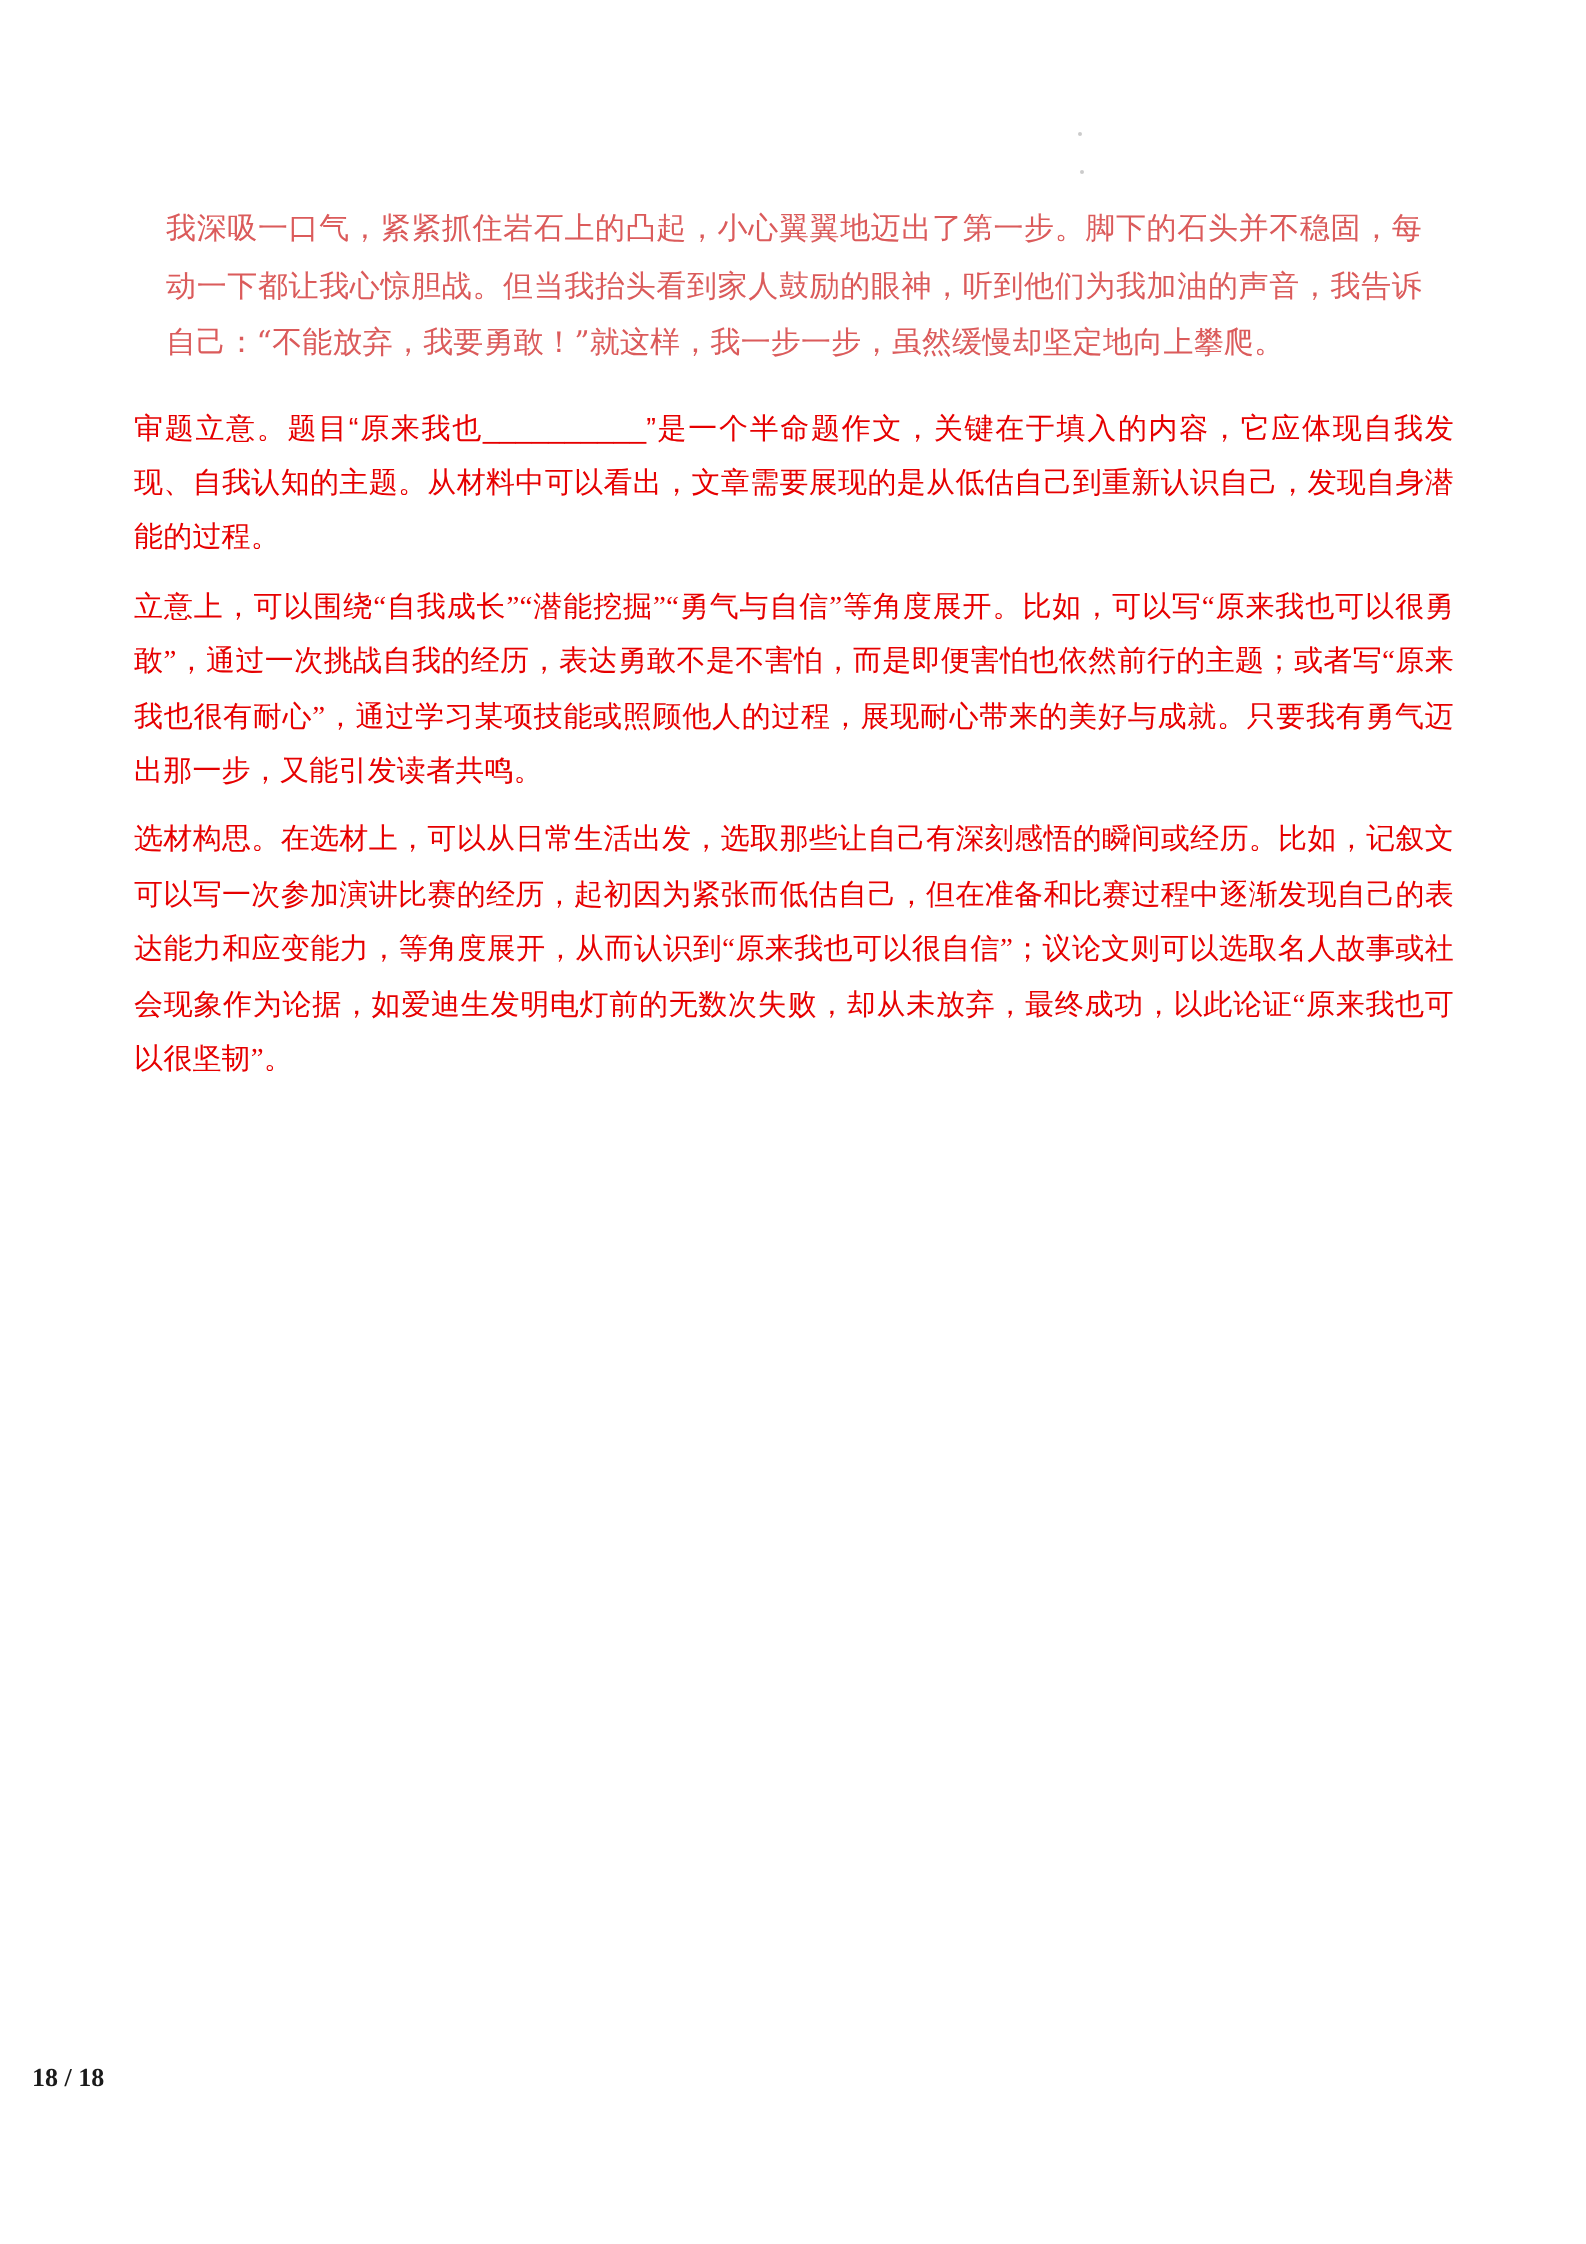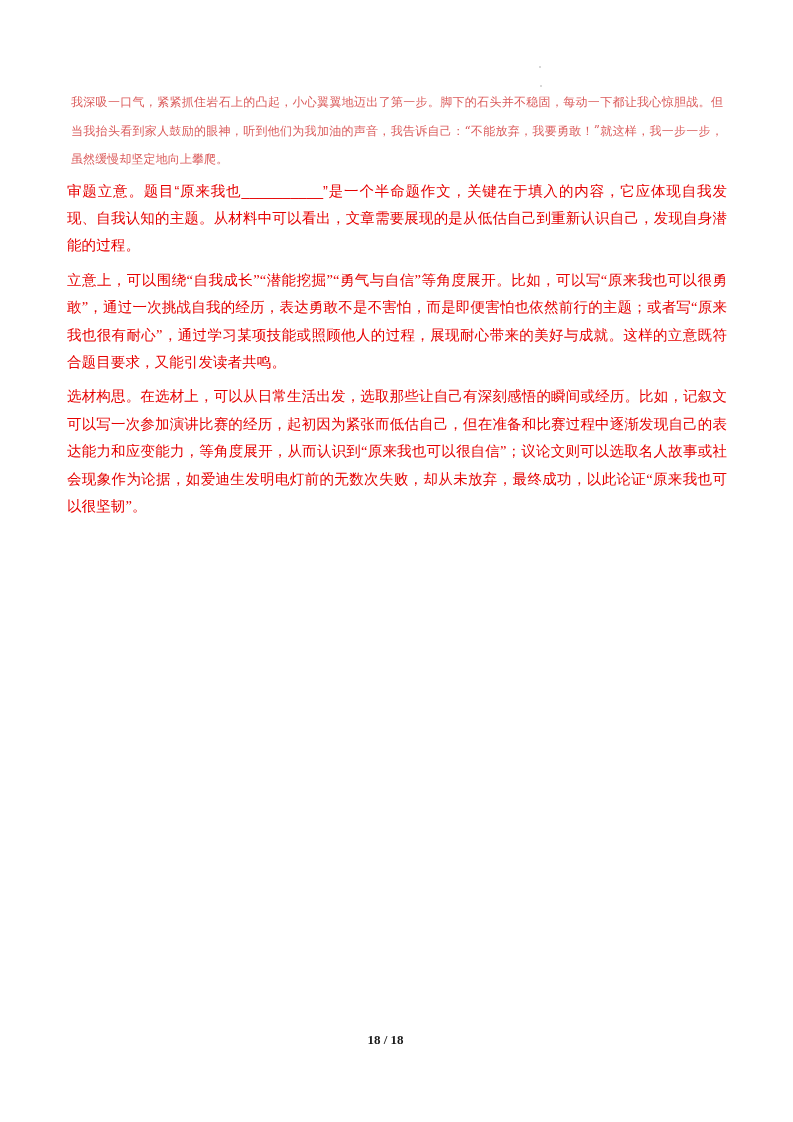--- a/index.html
+++ b/index.html
@@ -16,23 +16,23 @@
   }
   .page {
     position: absolute;
     inset: 0;
     box-sizing: border-box;
     padding: 84px 66px 0 67px;
     background: #ffffff;
   }
   
   .essay-par {
-    margin: 4px;
+    margin: 16px;
     font-family: "DejaVu Serif", serif;
-    font-size: 12px;
+    font-size: 15px;
     line-height: 28.5px;
     color: #db5b5b;
     text-align: justify;
     text-align-last: left;
     letter-spacing: 0.1px;
   }
   
   .analysis-par {
     margin: 0;
     font-family: "Liberation Sans", sans-serif;
@@ -45,24 +45,24 @@
   }
   .analysis-par + .analysis-par {
     margin-top: 7px;
     font-family: Liberation Serif, serif;
   }
   .analysis-tag {
     font-weight: bold;
   }
   .page-footer {
     position: absolute;
-    left: 0;
+    left: 16px;
     top: 1030px;
     width: 771px;
-    text-align: center;
+    text-align: left;
   }
   .page-number {
     font-family: "Liberation Serif", serif;
     font-weight: bold;
     font-size: 13px;
     color: #1a1a1a;
   }
   .speck {
     position: absolute;
     width: 2px;
@@ -81,21 +81,21 @@
 
   <div class="speck speck-1"></div>
   <div class="speck speck-2"></div>
 
   <section class="essay" style="color: rgb(219, 91, 91);">
     <p class="essay-par">我深吸一口气，紧紧抓住岩石上的凸起，小心翼翼地迈出了第一步。脚下的石头并不稳固，每动一下都让我心惊胆战。但当我抬头看到家人鼓励的眼神，听到他们为我加油的声音，我告诉自己：“不能放弃，我要勇敢！”就这样，我一步一步，虽然缓慢却坚定地向上攀爬。</p>
   </section>
 
   <section class="analysis" style="color: rgb(230, 0, 0);">
     <p class="analysis-par">审题立意。题目“原来我也__________”是一个半命题作文，关键在于填入的内容，它应体现自我发现、自我认知的主题。从材料中可以看出，文章需要展现的是从低估自己到重新认识自己，发现自身潜能的过程。</p>
-    <p class="analysis-par">立意上，可以围绕“自我成长”“潜能挖掘”“勇气与自信”等角度展开。比如，可以写“原来我也可以很勇敢”，通过一次挑战自我的经历，表达勇敢不是不害怕，而是即便害怕也依然前行的主题；或者写“原来我也很有耐心”，通过学习某项技能或照顾他人的过程，展现耐心带来的美好与成就。这样的立意既符合题目要求，又能引发读者共鸣。</p>
+    <p class="analysis-par">立意上，可以围绕“自我成长”“潜能挖掘”“勇气与自信”等角度展开。比如，可以写“原来我也可以很勇敢”，通过一次挑战自我的经历，表达勇敢不是不害怕，而是即便害怕也依然前行的主题；或者写“原来我也很有耐心”，通过学习某项技能或照顾他人的过程，展现耐心带来的美好与成就。只要我有勇气迈出那一步，又能引发读者共鸣。</p>
     <p class="analysis-par">选材构思。在选材上，可以从日常生活出发，选取那些让自己有深刻感悟的瞬间或经历。比如，记叙文可以写一次参加演讲比赛的经历，起初因为紧张而低估自己，但在准备和比赛过程中逐渐发现自己的表达能力和应变能力，等角度展开，从而认识到“原来我也可以很自信”；议论文则可以选取名人故事或社会现象作为论据，如爱迪生发明电灯前的无数次失败，却从未放弃，最终成功，以此论证“原来我也可以很坚韧”。</p>
   </section>
 
   <footer class="page-footer">
     <span class="page-number">18 / 18</span>
   </footer>
 
 </div>
 
 </body></html>

